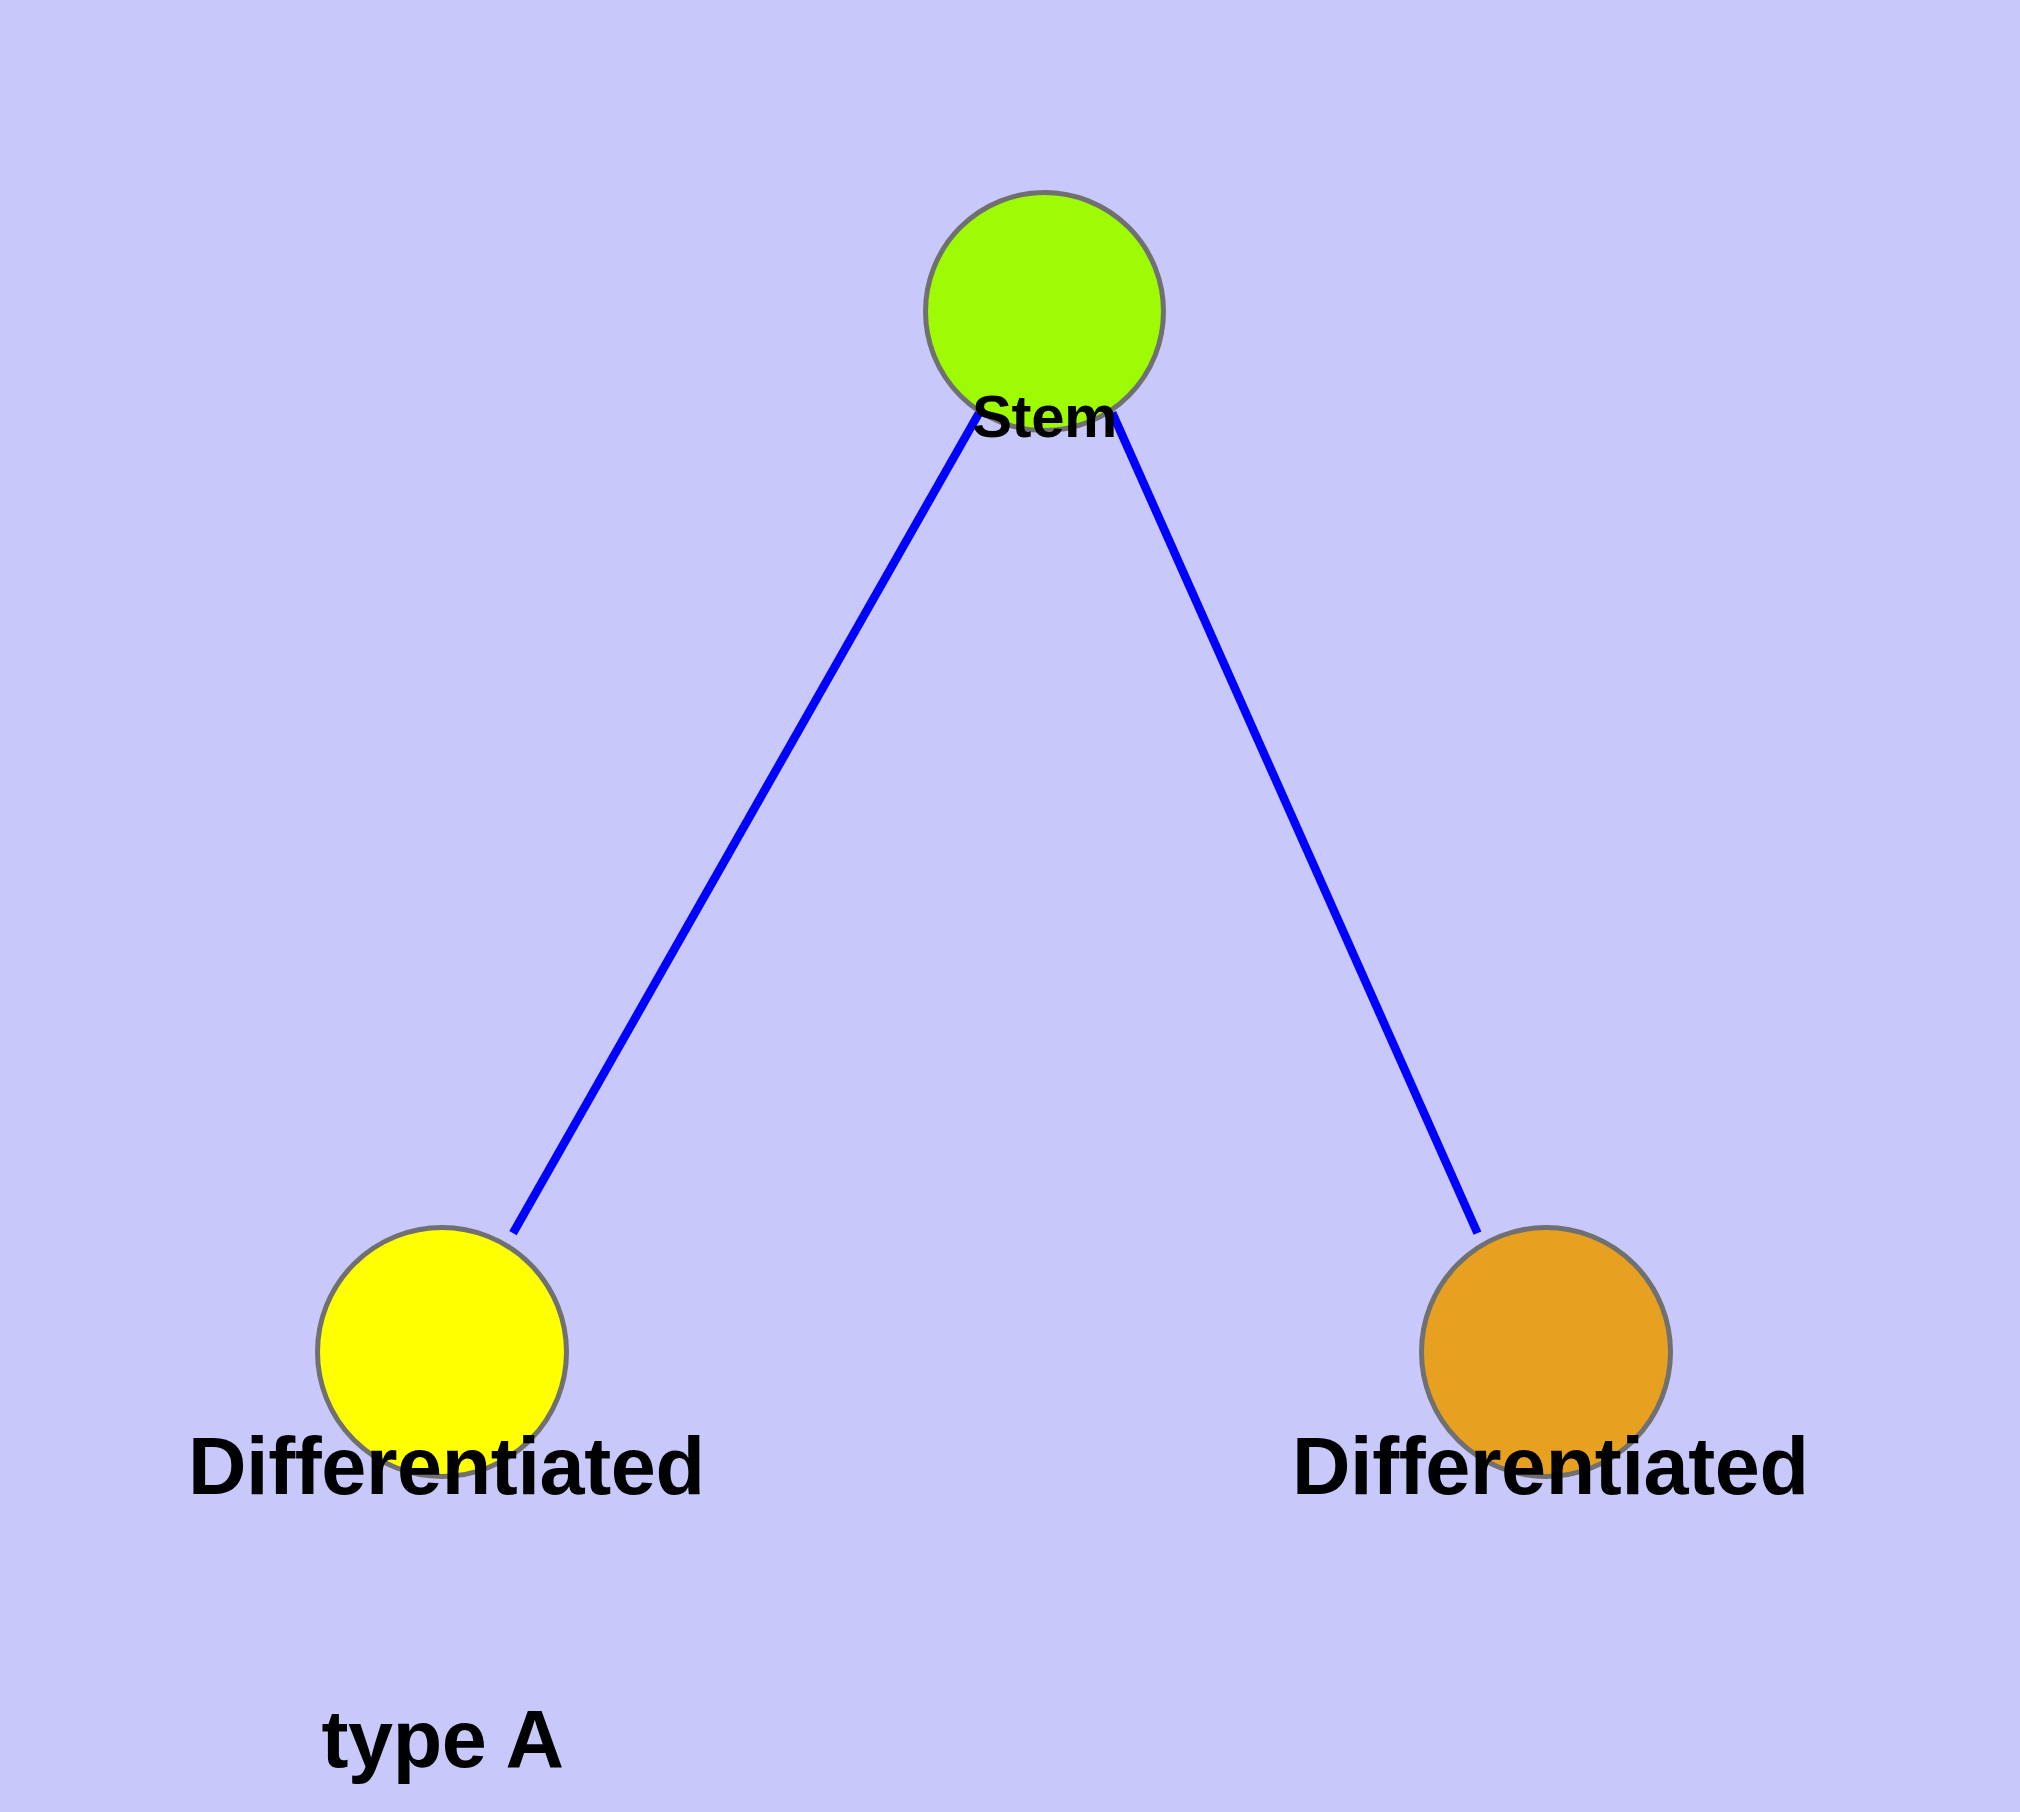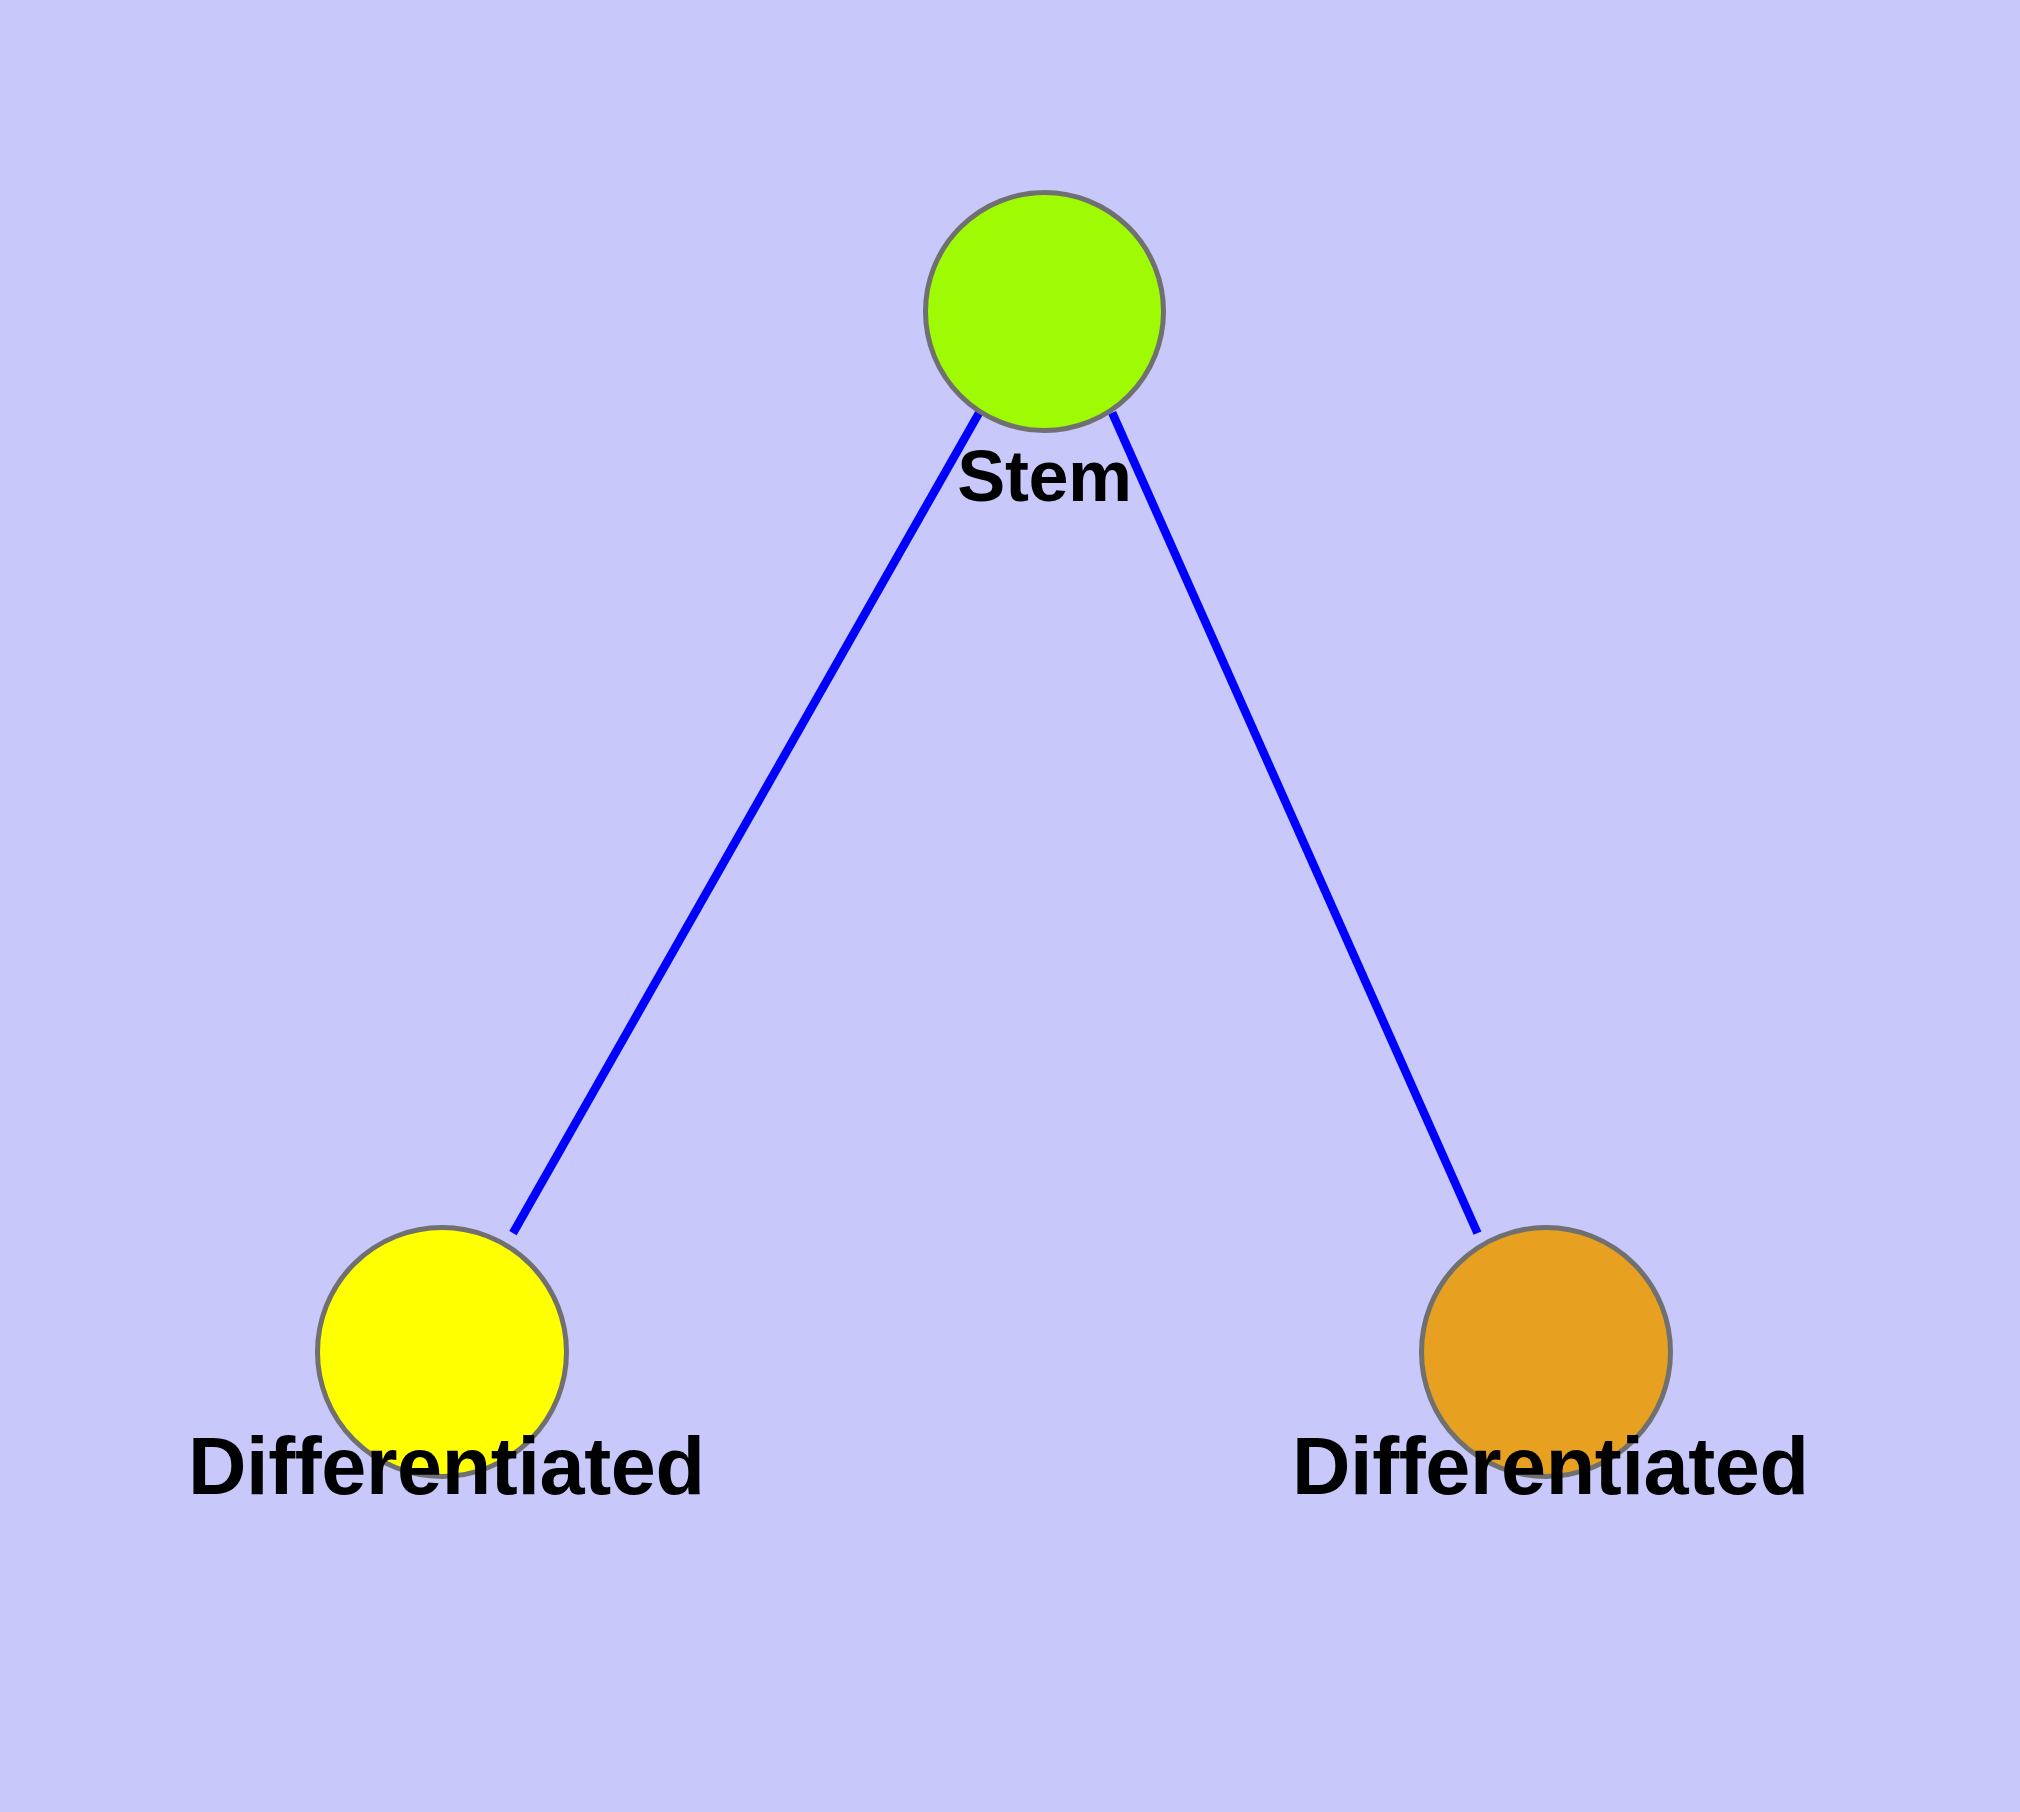--- a/index.html
+++ b/index.html
@@ -44,23 +44,23 @@
     pointer-events: none;
   }
   #node-stem {
     left: 923px;
     top: 190px;
     width: 243px;
     height: 243px;
   }
   #label-stem {
     left: 790px;
-    top: 275px;
+    top: 249px;
     width: 509px;
-    font-size: 72px;
+    font-size: 60px;
   }
   #node-diff-a {
     left: 315px;
     top: 1225px;
     width: 254px;
     height: 254px;
   }
   #label-diff-a {
     left: 188px;
     top: 1240px;
@@ -95,20 +95,21 @@
   <div class="node" id="node-diff-a" style="background:#ffff00"></div>
 
   <div class="node" id="node-diff-b" style="background:#e8a020"></div>
 
   <div class="node-label" id="label-stem">
     <div>Stem</div>
   </div>
 
   <div class="node-label" id="label-diff-a">
     <div>Differentiated</div>
+    <div>type A</div>
   </div>
 
   <div class="node-label" id="label-diff-b">
     <div>Differentiated</div>
   </div>
 
 </div>
 
 
 </body></html>

